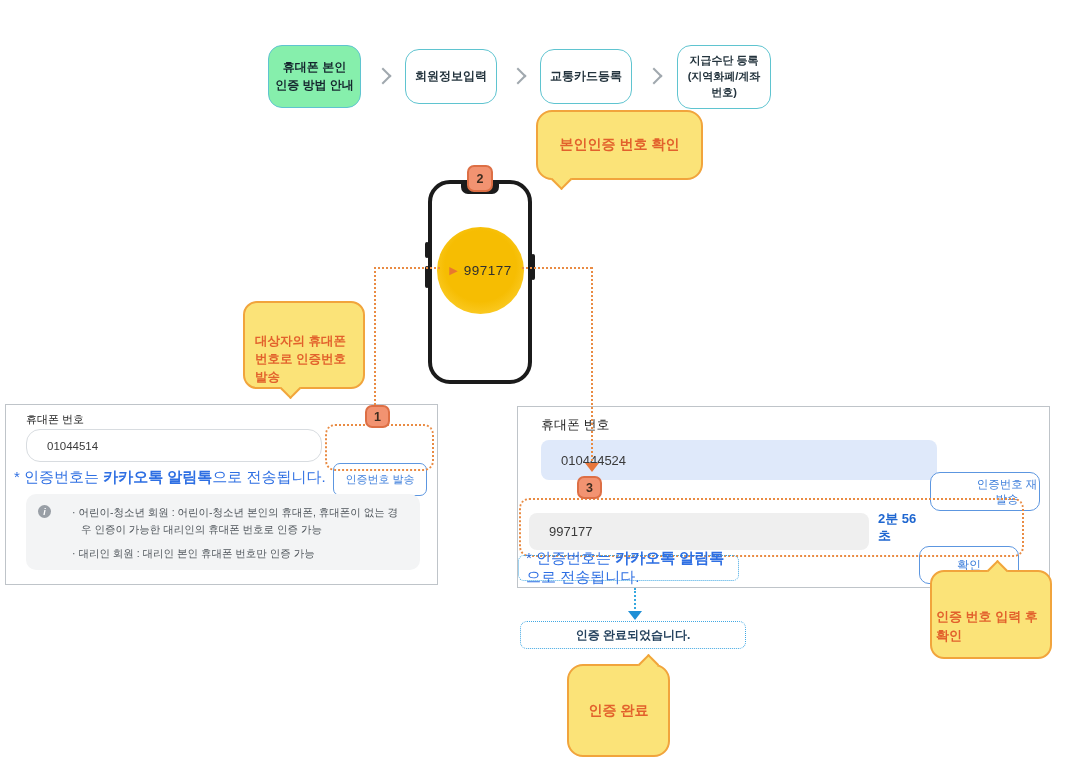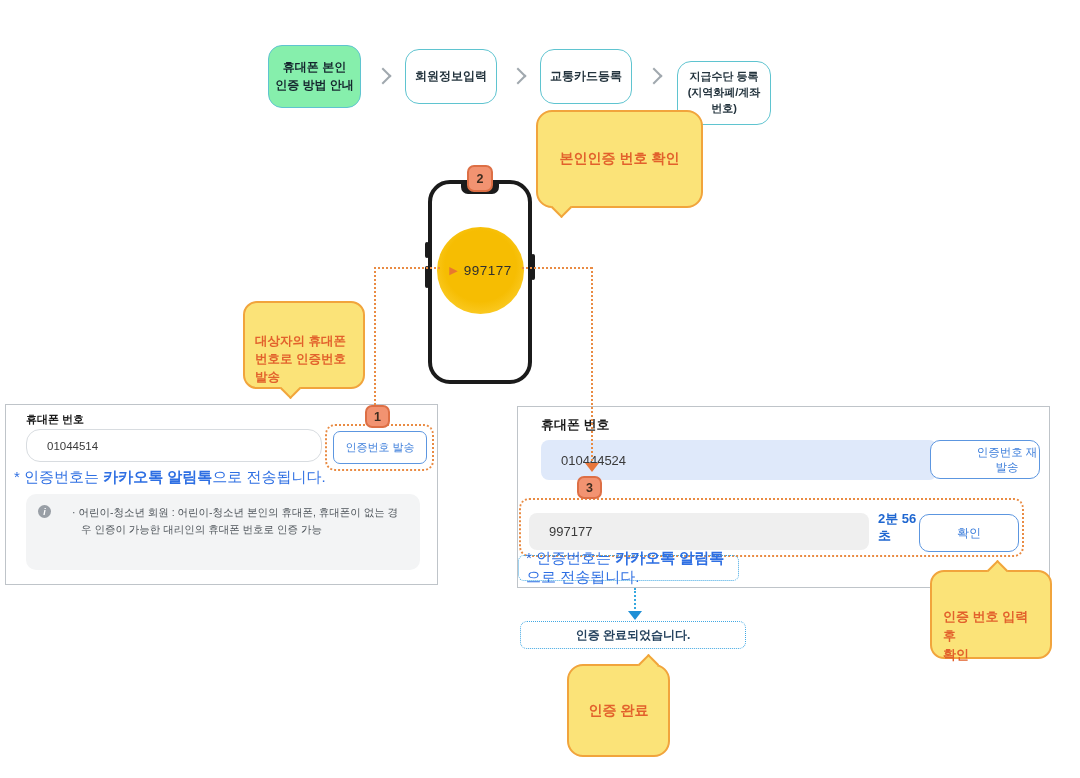--- a/index.html
+++ b/index.html
@@ -44,24 +44,24 @@
   
   .dot-h { position:absolute; border-top:2px dotted #e98b43; z-index:5; }
   .dot-v { position:absolute; border-left:2px dotted #e98b43; z-index:5; }
   .dot-v.blue { border-left:2px dotted #35a7df; }
   .tri-down { position:absolute; width:0; height:0; border-left:7px solid transparent;
               border-right:7px solid transparent; border-top:9px solid #e8763b; z-index:6; }
   .tri-down.blue { border-top-color:#1f8fd6; }
 
   
   .panel { position:absolute; background:#fff; border:1px solid #bfc4c9; z-index:2; }
-  .panel-label { position:absolute; font-weight:700; color:#1a1a1a; }
+  .panel-label { position:absolute; font-weight:400; color:#1a1a1a; }
   .txt-input { position:absolute; font-family:"Liberation Sans", sans-serif; color:#3a3a3a; outline:none; }
   .btn { position:absolute; background:#fff; border:1.5px solid #5c96e0; color:#3c7edb;
-         font-family:"Liberation Sans", sans-serif; font-weight:500; cursor:pointer; }
+         font-family:"Liberation Sans", sans-serif; font-weight:500; cursor:pointer;margin-top:32px; }
   .note { position:absolute; color:#2e6fe3; font-size:15px; }
   .note b { font-weight:700; }
   .dotted-orange { position:absolute; border:2px dotted #e98b43; border-radius:10px; z-index:4; }
   .dotted-blue { position:absolute; border:1.5px dotted #41a8e3; z-index:4; }
 
   .info-box { position:absolute; left:20px; top:89px; width:394px; height:76px;
               background:#f3f4f5; border-radius:10px; padding:10px 14px 10px 12px; }
   .info-icon { position:absolute; left:12px; top:11px; width:13px; height:13px; border-radius:50%;
                background:#999fa6; color:#fff; font-size:9px; font-weight:700;
                display:flex; align-items:center; justify-content:center; font-style:italic; }
@@ -79,25 +79,25 @@
 
 <div class="canvas">
 
   <div class="step active" style="left:268px; top:45px; width:93px; height:63px;">휴대폰 본인
 인증 방법 안내</div>
   <span class="chevron" style="left:377px; top:70px;"></span>
   <div class="step" style="left:405px; top:49px; width:92px; height:55px;">회원정보입력</div>
   <span class="chevron" style="left:512px; top:70px;"></span>
   <div class="step" style="left:540px; top:49px; width:92px; height:55px;">교통카드등록</div>
   <span class="chevron" style="left:648px; top:70px;"></span>
-  <div class="step" style="left:677px; top:61px; width:94px; height:64px; font-size:11px;">지급수단 등록
+  <div class="step" style="left:677px; top:45px; width:94px; height:64px; font-size:11px;">지급수단 등록
 (지역화폐/계좌
 번호)</div>
 
-  <div class="bubble" style="left:536px; top:110px; width:167px; height:98px; border-radius:16px;
+  <div class="bubble" style="left:536px; top:110px; width:167px; height:70px; border-radius:16px;
        display:flex; align-items:center; justify-content:center; font-size:14px;">
     <span>본인인증 번호 확인</span>
     <span class="tail down" style="left:16px; bottom:-9px;"></span>
   </div>
 
   <div class="bubble" style="left:243px; top:301px; width:122px; height:88px; border-radius:14px;
        padding:11px 10px; font-size:12.5px; line-height:1.45;">
     <span>대상자의 휴대폰
 번호로 인증번호
 발송</span>
@@ -127,20 +127,21 @@
     <input class="txt-input" style="left: 20px; top: 24px; width: 296px; height: 33px; border: 1px solid rgb(216, 220, 224); border-radius: 14px; padding-left: 20px; font-size: 11.5px; background: rgb(255, 255, 255);" readonly="" value="01044514">
     <div class="dotted-orange" style="left:319px; top:19px; width:109px; height:47px;"></div>
     <button class="btn" style="left:327px; top:26px; width:94px; height:33px; border-radius:7px; font-size:11px;">인증번호 발송</button>
     <div class="note" style="left:8px; top:63px;">
       <span>* 인증번호는 </span><b>카카오톡 알림톡</b><span>으로 전송됩니다.</span>
     </div>
     <div class="info-box">
       <span class="info-icon">i</span>
       <div class="info-lines">
         <p>· 어린이-청소년 회원 : 어린이-청소년 본인의 휴대폰, 휴대폰이 없는 경우 인증이 가능한 대리인의 휴대폰 번호로 인증 가능</p>
+        <p>· 대리인 회원 : 대리인 본인 휴대폰 번호만 인증 가능</p>
       </div>
     </div>
   </div>
   <div class="badge" style="left:365px; top:405px; width:25px; height:23px;">1</div>
 
   <div class="panel" style="left:517px; top:406px; width:533px; height:182px;">
     <div class="panel-label" style="left:23px; top:9px; font-size:13px;">휴대폰 번호</div>
     <input class="txt-input" style="left: 23px; top: 33px; width: 396px; height: 40px; border: none; border-radius: 8px; padding-left: 20px; font-size: 13px; background: rgb(223, 233, 250);" readonly="" value="010444524">
     <button class="btn" style="left:412px; top:33px; width:110px; height:39px; border-radius:10px; font-size:11.5px;padding-left:44px;">인증번호 재발송</button>
     <input class="txt-input" style="left: 11px; top: 106px; width: 340px; height: 37px; border: none; border-radius: 8px; padding-left: 20px; font-size: 13px; background: rgb(239, 239, 239);" readonly="" value="997177">
@@ -155,21 +156,21 @@
       <span>* 인증번호는 </span><b>카카오톡 알림톡</b><span>으로 전송됩니다.</span>
     </div>
   </div>
   <div class="badge" style="left:577px; top:476px; width:25px; height:23px;">3</div>
 
   <div class="dot-v blue" style="left:634px; top:588px; height:25px;"></div>
   <div class="tri-down blue" style="left:628px; top:611px;"></div>
   <div class="success-box">인증 완료되었습니다.</div>
 
   <div class="bubble" style="left:930px; top:570px; width:122px; height:89px; border-radius:14px;
-       padding:17px 11px; font-size:13px; line-height:1.45;">
+       padding:17px 4px; font-size:13px; line-height:1.45;">
     <span>인증 번호 입력 후
 확인</span>
     <span class="tail up" style="left:58px; top:-9px;"></span>
   </div>
 
   <div class="bubble" style="left:567px; top:664px; width:103px; height:93px; border-radius:16px;
        display:flex; align-items:center; justify-content:center; font-size:14px;">
     <span>인증 완료</span>
     <span class="tail up" style="left:72px; top:-9px;"></span>
   </div>

